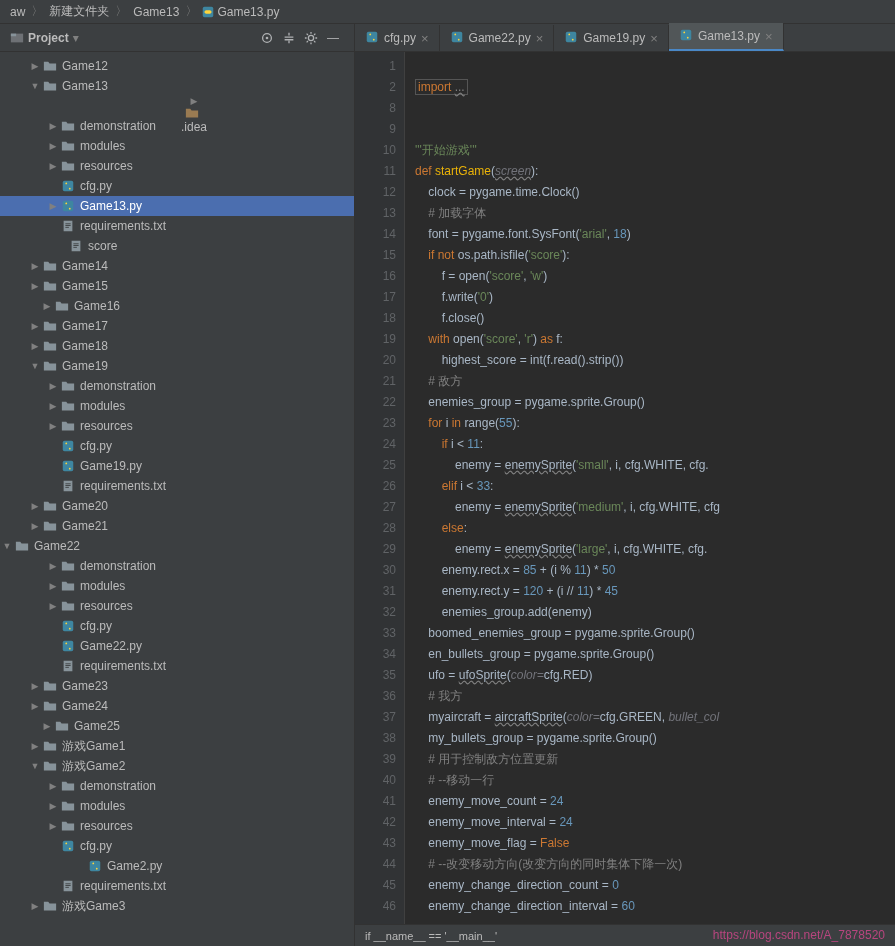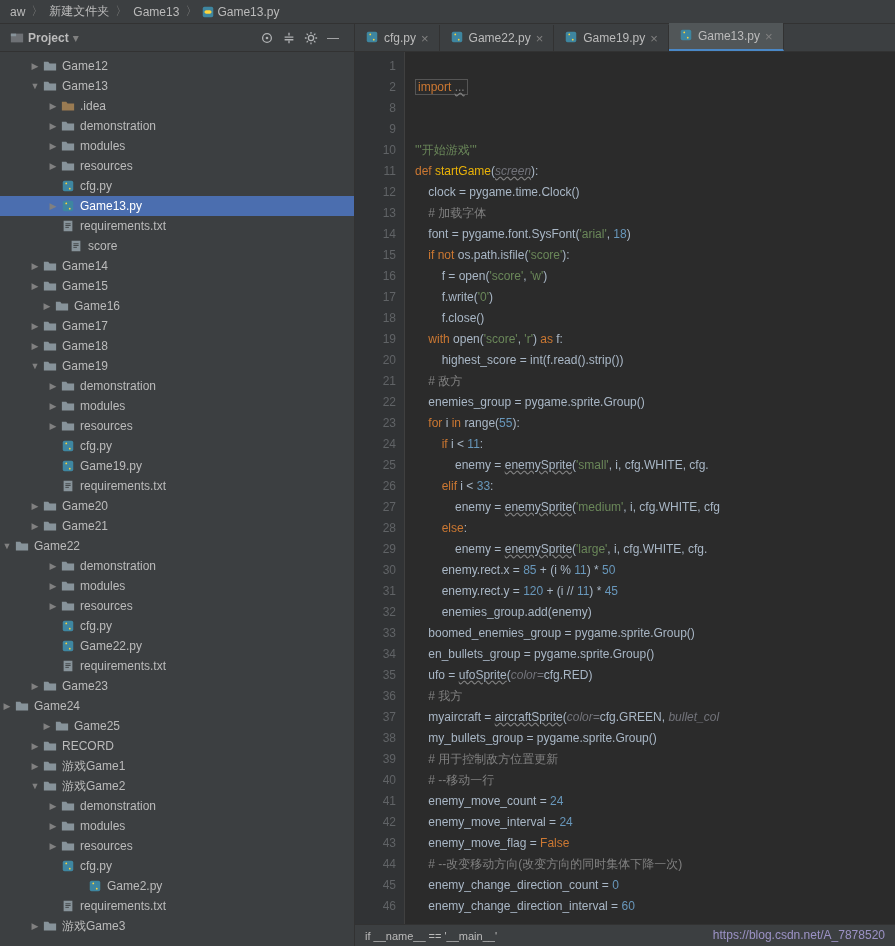--- a/index.html
+++ b/index.html
@@ -34,21 +34,21 @@
 .kw{color:#cc7832;}
 .str{color:#6a8759;}
 .num{color:#6897bb;}
 .fn{color:#eab308;}
 .cm{color:#808080;}
 .param{color:#72737a;font-style:italic;}
 .warn{text-decoration:underline wavy #808080;}
 .gray{color:#808080;}
 .boxed{border:1px solid #555;padding:0 2px;}
 .crumb-bottom{height:22px;background:#3c3f41;border-top:1px solid #323232;display:flex;align-items:center;padding:0 10px;color:#bbbbbb;font-size:11px;}
-.watermark{position:absolute;right:10px;bottom:4px;color:#c4b5fd;font-size:12px;opacity:.7;}
+.watermark{position:absolute;right:10px;bottom:4px;color:#ec4899;font-size:12px;opacity:.7;}
 .svgicon{width:14px;height:14px;}
 .proj-icon{width:14px;height:14px;}
 </style>
 </head>
 <body>
 
 <div class="breadcrumb">
   <span>aw</span>
     <span class="sep">〉</span>
   <span>新建文件夹</span>
@@ -103,21 +103,21 @@
         </div>
         <div class="node" style="padding-left: 28px;">
           <span class="arrow open"></span>
           <span class="nicon">
             <svg class="svgicon" viewBox="0 0 16 16">
               <path class="folder" d="M1 3h5l1.5 2H15v8H1z"></path>
             </svg>
           </span>
           <span>Game13</span>
         </div>
-        <div class="node" style="padding-left: 46px;">
+        <div class="node" style="padding-left: 34px; flex-direction: column;">
           <span class="arrow closed"></span>
           <span class="nicon">
             <svg class="svgicon" viewBox="0 0 16 16">
               <path class="folder-spec" d="M1 3h5l1.5 2H15v8H1z"></path>
             </svg>
           </span>
           <span>.idea</span>
         </div>
         <div class="node" style="padding-left: 46px;">
           <span class="arrow closed"></span>
@@ -397,46 +397,37 @@
         </div>
         <div class="node" style="padding-left: 28px;">
           <span class="arrow closed"></span>
           <span class="nicon">
             <svg class="svgicon" viewBox="0 0 16 16">
               <path class="folder" d="M1 3h5l1.5 2H15v8H1z"></path>
             </svg>
           </span>
           <span>Game23</span>
         </div>
-        <div class="node" style="">
+        <div class="node" style="padding-left: 28px;">
           <span class="arrow closed"></span>
           <span class="nicon">
             <svg class="svgicon" viewBox="0 0 16 16">
               <path class="folder" d="M1 3h5l1.5 2H15v8H1z"></path>
             </svg>
           </span>
           <span>Game24</span>
         </div>
         <div class="node" style=" margin-left: 40px;">
           <span class="arrow closed"></span>
           <span class="nicon">
             <svg class="svgicon" viewBox="0 0 16 16">
               <path class="folder" d="M1 3h5l1.5 2H15v8H1z"></path>
             </svg>
           </span>
           <span>Game25</span>
-        </div>
-        <div class="node" style="padding-left: 28px;">
-          <span class="arrow closed"></span>
-          <span class="nicon">
-            <svg class="svgicon" viewBox="0 0 16 16">
-              <path class="folder" d="M1 3h5l1.5 2H15v8H1z"></path>
-            </svg>
-          </span>
-          <span>RECORD</span>
         </div>
         <div class="node" style="padding-left: 28px;">
           <span class="arrow closed"></span>
           <span class="nicon">
             <svg class="svgicon" viewBox="0 0 16 16">
               <path class="folder" d="M1 3h5l1.5 2H15v8H1z"></path>
             </svg>
           </span>
           <span>游戏Game1</span>
         </div>

